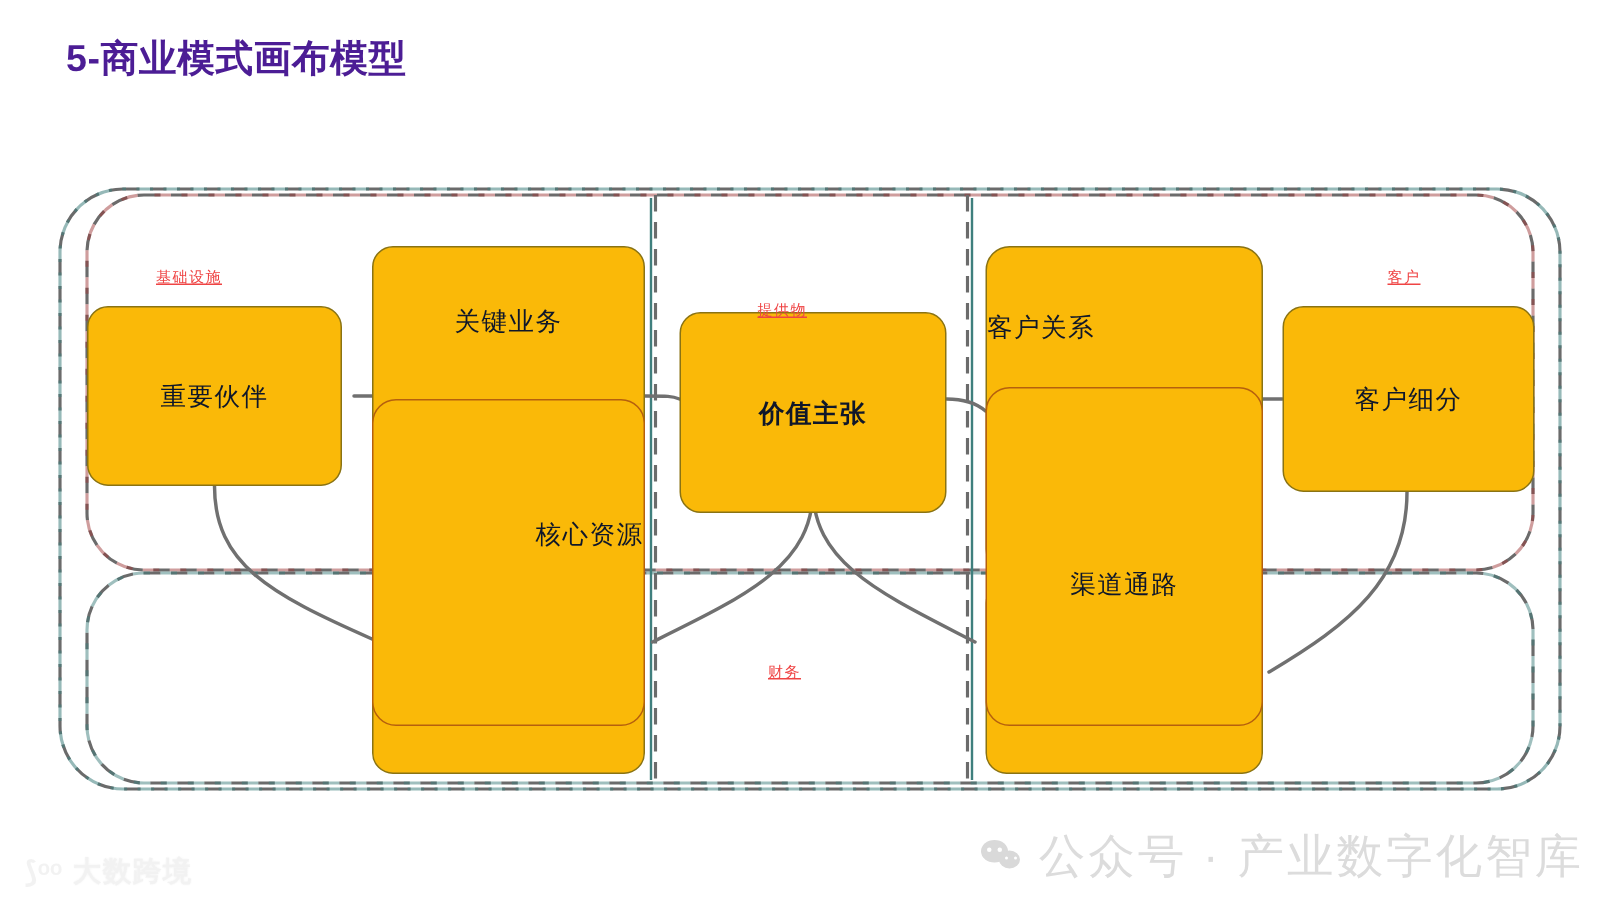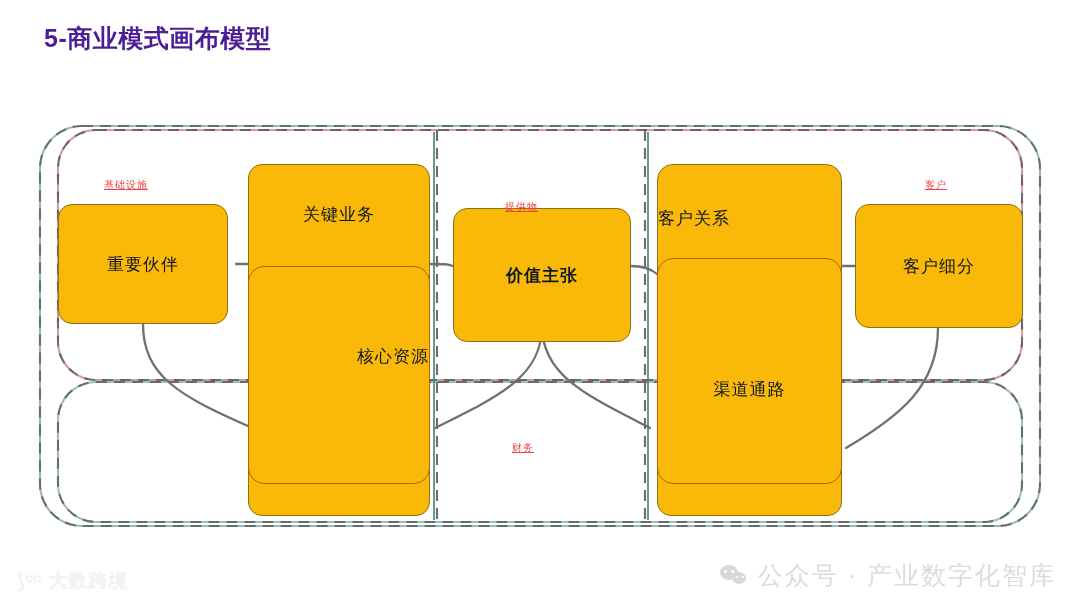--- a/index.html
+++ b/index.html
@@ -98,21 +98,21 @@
   .wm-right .wx i{width:14px;height:12px;left:12px;top:7px;}
   .wm-right .wx u{
     position:absolute;width:3px;height:3px;border-radius:50%;
     background:#fff;top:5px;left:4px;box-shadow:7px 0 0 #fff;
   }
   .wm-right .wx s{
     position:absolute;width:2px;height:2px;border-radius:50%;
     background:#fff;top:11px;left:16px;box-shadow:6px 0 0 #fff;
   }
   .wm-right .txt{
-    font-size:25px;color:#dcdcdc;letter-spacing:2px;white-space:nowrap;
+    font-size:31px;color:#dcdcdc;letter-spacing:2px;white-space:nowrap;
   }
 </style>
 </head>
 <body>
 
 <div class="slide">
 
   <div class="title">5-商业模式画布模型</div>
 
   <div class="stage">

